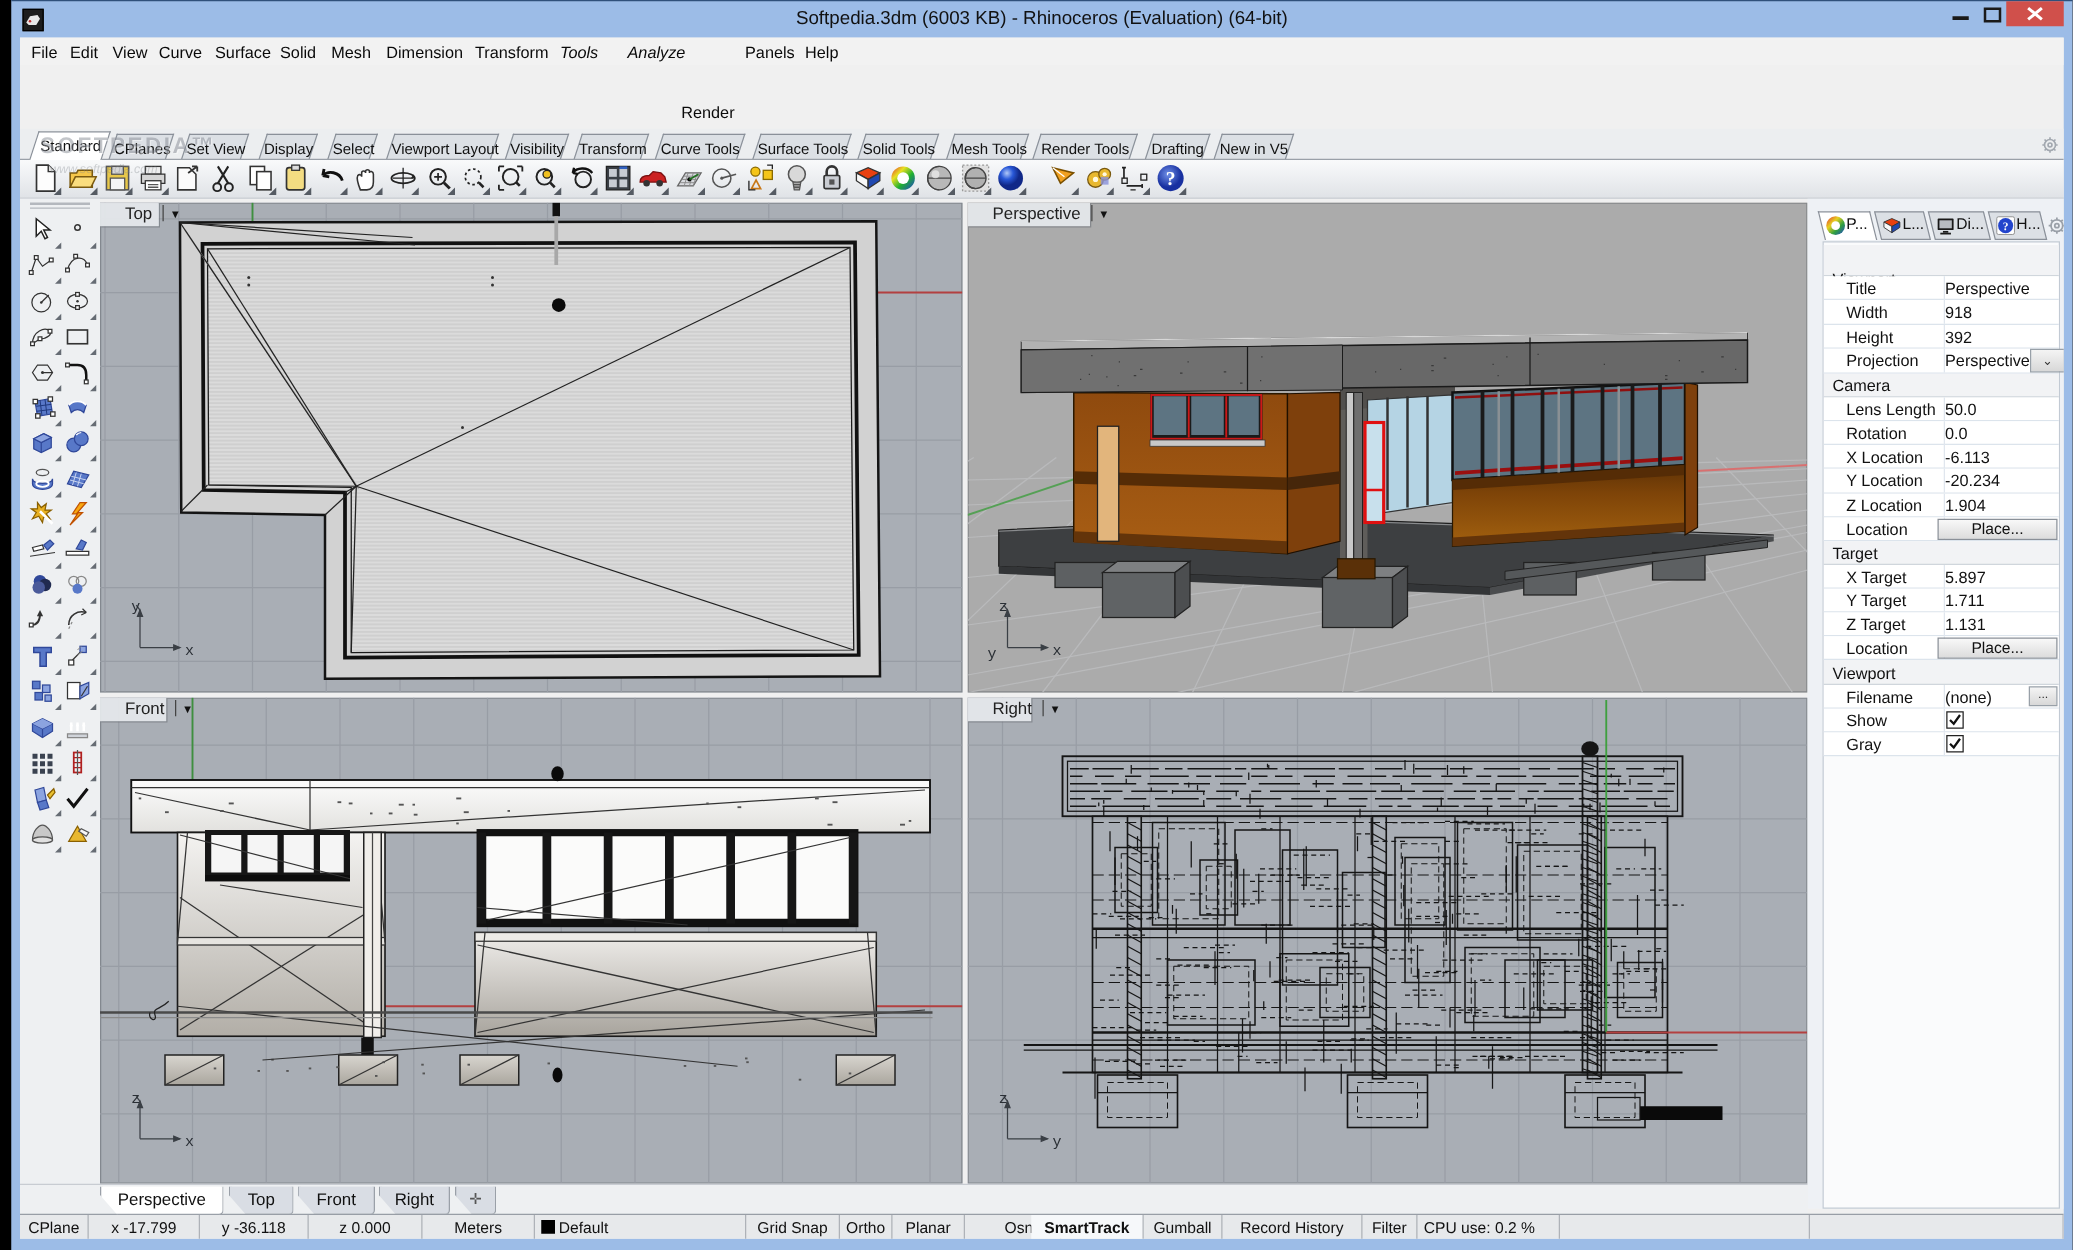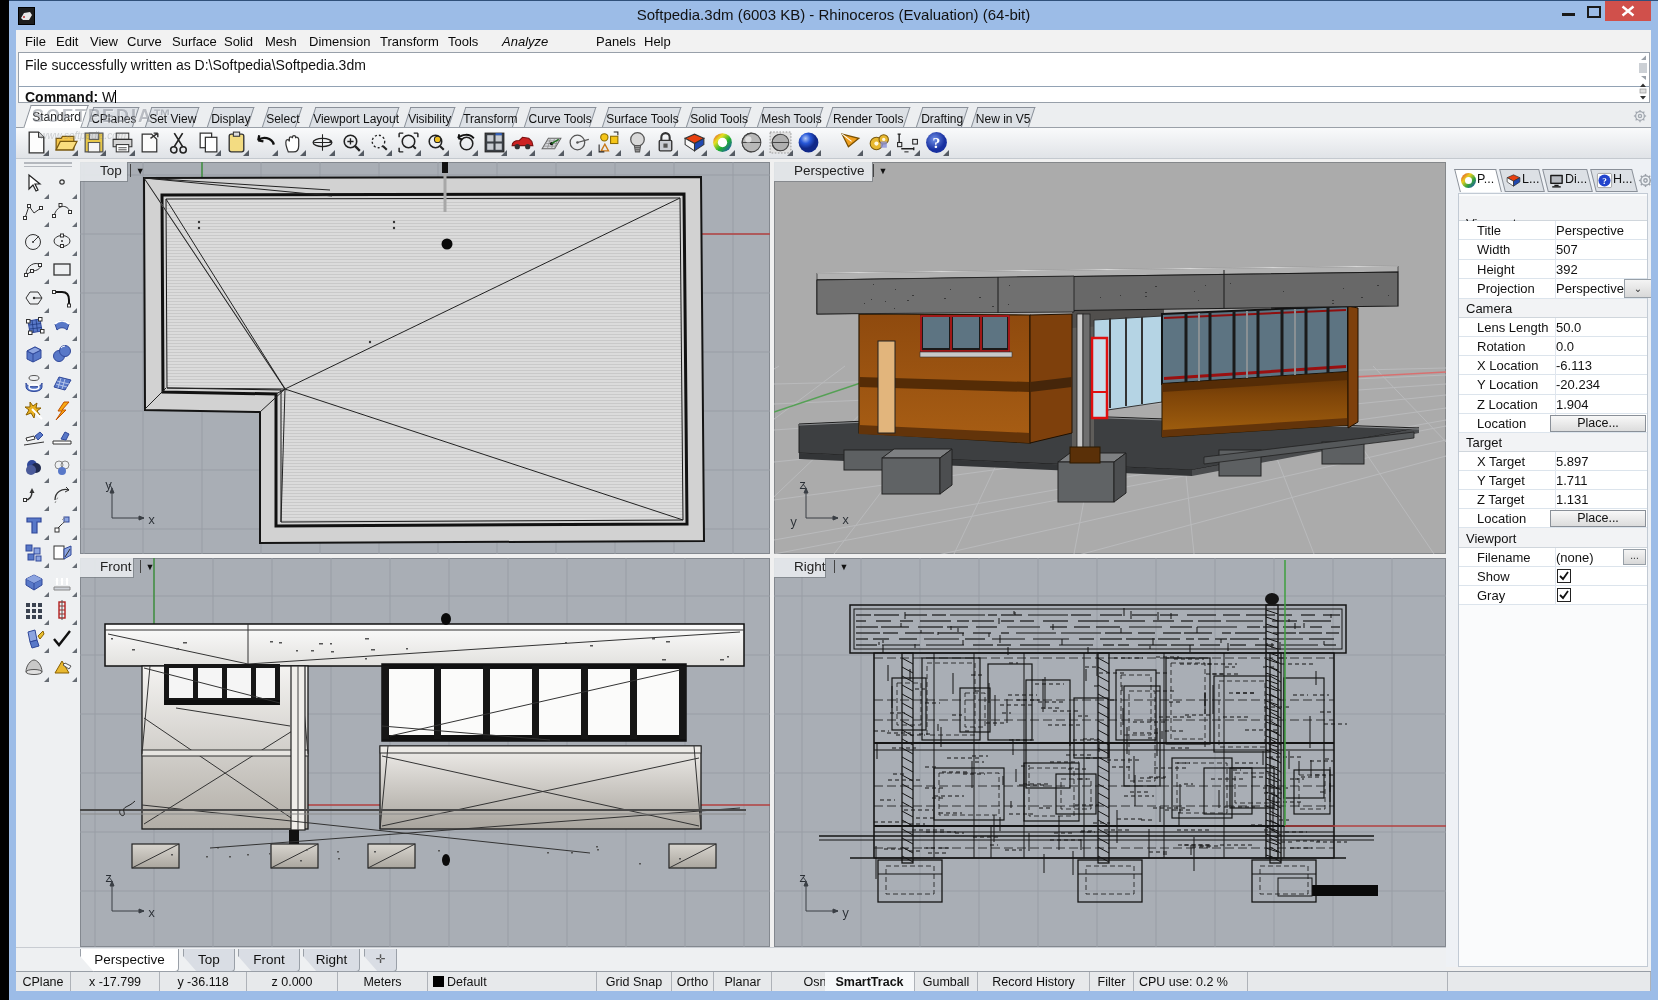--- a/index.html
+++ b/index.html
@@ -60,39 +60,26 @@
 <div id="menubar">
       <span style="left:9px;">File</span>
       <span style="left:40px;">Edit</span>
       <span style="left:74px;">View</span>
       <span style="left:111px;">Curve</span>
       <span style="left:156px;">Surface</span>
       <span style="left:208px;">Solid</span>
       <span style="left:249px;">Mesh</span>
       <span style="left:293px;">Dimension</span>
       <span style="left:364px;">Transform</span>
-      <span style="left:432px;">Tools</span>
+      <span style="left:432px;font-style:italic;">Tools</span>
       <span style="left:486px;font-style:italic;">Analyze</span>
       <span style="left:529px;margin-top:48px;">Render</span>
       <span style="left:580px;">Panels</span>
       <span style="left:628px;">Help</span>
     </div>
-<div id="cmd">
-<div class="l1">File successfully written as D:\Softpedia\Softpedia.3dm</div>
-<div class="sep"></div>
-<div class="l2"><b>Command:</b> W<span style="display:inline-block;width:1px;height:14px;background:#000;vertical-align:-2px;"></span></div>
-<svg style="position:absolute;right:1px;top:1px;" width="10" height="48">
-        <path d="M3 6 L8 1.5 L8 6 Z" fill="#9aa0a8"></path>
-        <rect x="1" y="9" width="8" height="10" fill="#ccd0d5"></rect>
-        <path d="M3 22 L8 26 L8 22 Z" fill="#9aa0a8"></path>
-        <path d="M2 33 L8 33 L5 29.5 Z" fill="#333"></path>
-        <rect x="2" y="35" width="6" height="4" fill="#ddd" stroke="#999" stroke-width="0.7"></rect>
-        <path d="M2 42 L8 42 L5 45.5 Z" fill="#333"></path>
-      </svg>
-</div>
 
 <div id="tabstrip">
       <div class="wmark">SOFTPEDIA™</div>
       <div class="ttab act" style="left:11px;width:58px;">
         <span>Standard</span>
       </div>
       <div class="ttab" style="left:74px;width:46px;">
         <span>CPlanes</span>
       </div>
       <div class="ttab" style="left:132px;width:48px;">
@@ -1483,21 +1470,21 @@
         <div class="lbl" style="top:8px;margin-top:12px;">Viewport</div>
       </div>
       <div class="prow" style="top:62px;left:13px;height:19px;">
         <div class="cdiv"></div>
         <div class="lbl">Title</div>
         <div class="val">Perspective</div>
       </div>
       <div class="prow" style="top:81px;left:13px;height:20px;">
         <div class="cdiv"></div>
         <div class="lbl">Width</div>
-        <div class="val">507</div>
+        <div class="val">918</div>
       </div>
       <div class="prow" style="top:101px;left:13px;height:19px;">
         <div class="cdiv"></div>
         <div class="lbl">Height</div>
         <div class="val">392</div>
       </div>
       <div class="prow" style="top:120px;left:13px;height:20px;">
         <div class="cdiv"></div>
         <div class="lbl">Projection</div>
         <div class="val">Perspective</div>

